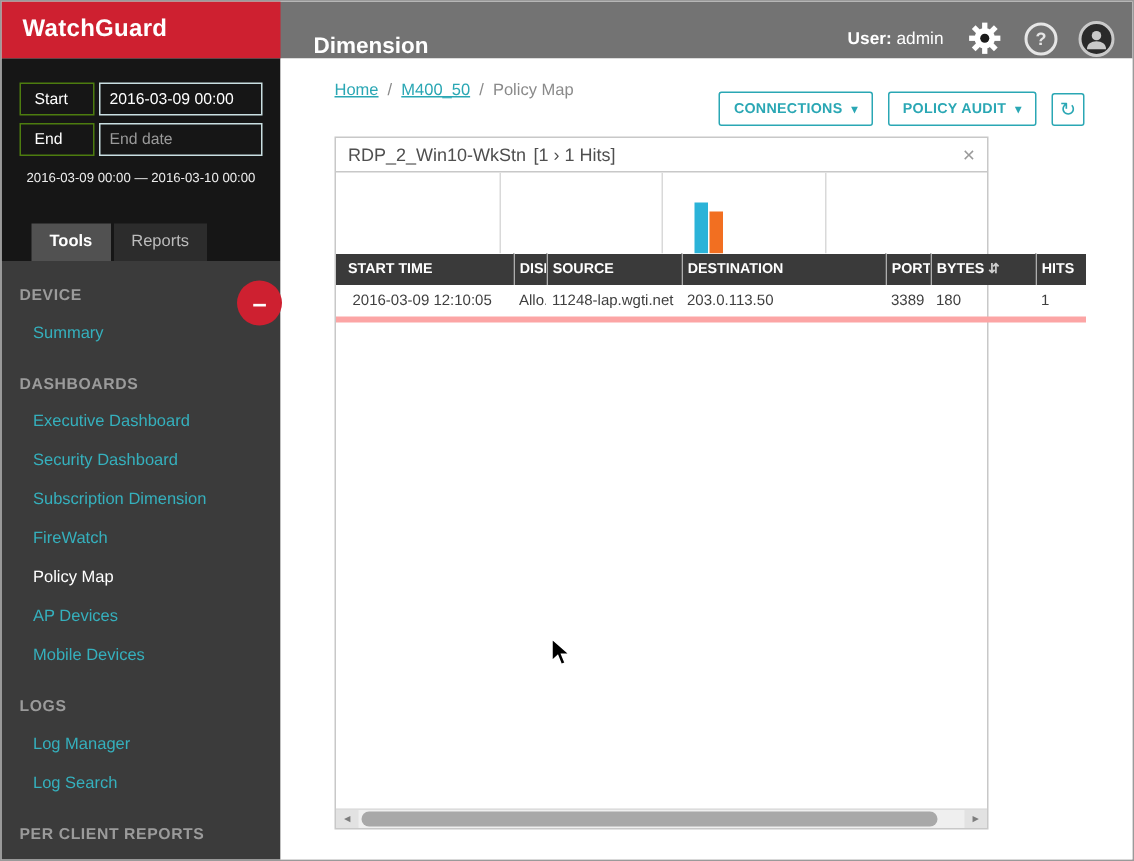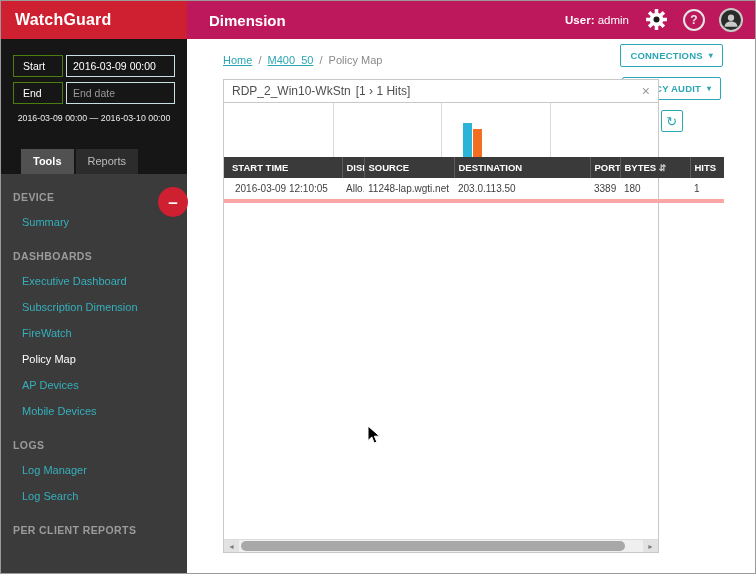--- a/index.html
+++ b/index.html
@@ -5,21 +5,21 @@
   * { box-sizing: border-box; margin: 0; padding: 0; }
   html, body { width: 756px; height: 574px; }
   body {
     font-family: "Liberation Sans", sans-serif;
     background: #fff;
     position: relative;
     overflow: hidden;
     border: 1px solid #9a9a9a;
   }
   
-  .topbar { position: absolute; top: 0; left: 0; width: 754px; height: 38px; background: #be185d; display: flex; align-items: center; }
+  .topbar { position: absolute; top: 0; left: 0; width: 754px; height: 38px; background: #737373; display: flex; align-items: flex-end; }
   .brand { width: 186px; height: 38px; background: #ce2030; color: #fff; display: flex; align-items: center; padding-left: 14px; font-weight: bold; font-size: 16px; letter-spacing: 0.2px; }
   .app-title { color: #fff; font-size: 15px; font-weight: bold; padding-left: 22px; }
   .topbar-right { margin-left: auto; display: flex; align-items: center; gap: 14px; padding-right: 12px; color: #fff; }
   .user-text { font-size: 11.5px; }
   .user-text b { font-weight: bold; }
   .gear-btn { width: 26px; height: 26px; background: none; border: none; }
   .circle-icon { width: 22px; height: 22px; border-radius: 50%; border: 2px solid #e6e6e6; color: #e6e6e6; font-size: 12px; font-weight: bold; display: flex; align-items: center; justify-content: center; background: transparent; }
   .avatar { width: 24px; height: 24px; border-radius: 50%; border: 2px solid #c9c9c9; background: #2a2a2a; display: flex; align-items: center; justify-content: center; overflow: hidden; }
   
   .sidebar { position: absolute; top: 38px; left: 0; width: 186px; bottom: 0; background: #3b3b3b; display: flex; flex-direction: column; overflow: hidden; }
@@ -36,25 +36,25 @@
   .nav { flex: 1; background: #3b3b3b; padding-top: 2px; }
   .section-title { color: #9b9b9b; font-size: 10.5px; font-weight: bold; letter-spacing: 0.4px; padding: 15px 12px 6px; }
   .nav-item { padding: 7px 12px 7px 21px; font-size: 11px; color: #35b0bd; cursor: pointer; }
   .nav-item.active { color: #ffffff; }
   .collapse-btn { position: absolute; left: 157px; top: 186px; width: 30px; height: 30px; border-radius: 50%; background: #ce2030; border: none; color: #fff; z-index: 20; display: flex; align-items: center; justify-content: center; font-size: 17px; font-weight: bold; line-height: 1; }
   
   .main { position: absolute; top: 38px; left: 186px; right: 0; bottom: 0; background: #fff; }
   .breadcrumb { position: absolute; top: 15px; left: 36px; font-size: 11px; color: #8a8a8a; }
   .breadcrumb a { color: #2aa7b4; text-decoration: underline; margin-right: 3px; }
   .breadcrumb .sep { margin-right: 3px; color: #8a8a8a; }
-  .toolbar { position: absolute; top: 5px; right: 32px; display: flex; gap: 10px; align-items: center; flex-direction: column; }
+  .toolbar { position: absolute; top: 22px; right: 32px; display: flex; gap: 10px; align-items: center; }
   .tbtn { background: #fff; border: 1px solid #2aa7b4; border-radius: 2px; color: #2aa7b4; font-size: 9.5px; font-weight: bold; padding: 5px 9px; display: flex; align-items: center; gap: 6px; font-family: inherit; letter-spacing: 0.2px; }
   .tbtn .caret { font-size: 8px; }
   .refresh-btn { width: 22px; height: 22px; background: #fff; border: 1px solid #2aa7b4; border-radius: 2px; color: #2aa7b4; font-size: 13px; line-height: 1; display: flex; align-items: center; justify-content: center; font-family: inherit; }
-  .panel { position: absolute; left: 36px; top: 40px; width: 436px; bottom: 20px; border: 1px solid #c8c8c8; background: #fff; }
+  .panel { position: absolute; left: 36px; top: 52px; width: 436px; bottom: 20px; border: 1px solid #c8c8c8; background: #fff; }
   .panel-header { height: 23px; display: flex; align-items: center; padding: 0 8px; border-bottom: 1px solid #c8c8c8; }
   .panel-title { font-size: 12px; color: #4f4f4f; }
   .panel-hits { font-size: 12px; color: #4f4f4f; margin-left: 5px; text-align: right; }
   .panel-close { margin-left: auto; color: #9a9a9a; font-size: 14px; line-height: 1; background: none; border: none; font-family: inherit; }
   .chart { position: relative; height: 54px; overflow: hidden; }
   .gridline { position: absolute; top: 0; bottom: 0; width: 1px; background: #d9d9d9; }
   .bar { position: absolute; bottom: 0; width: 9px; }
   .data-table { width: 500px; border-collapse: collapse; table-layout: fixed; }
   .data-table th { background: #3a3a3a; color: #fff; text-align: left; font-weight: bold; font-size: 9.5px; padding: 5px 4px; border-left: 1px solid #5c5c5c; overflow: hidden; white-space: nowrap; }
   .data-table th:first-child { border-left: none; padding-left: 8px; }
@@ -119,20 +119,21 @@
       <button class="tab active">Tools</button>
       <button class="tab">Reports</button>
     </div>
   </div>
   <nav class="nav">
     <div class="section-title">DEVICE</div>
     <div class="nav-item">Summary</div>
 
     <div class="section-title">DASHBOARDS</div>
     <div class="nav-item">Executive Dashboard</div>
+    <div class="nav-item">Security Dashboard</div>
     <div class="nav-item">Subscription Dimension</div>
     <div class="nav-item">FireWatch</div>
     <div class="nav-item active">Policy Map</div>
     <div class="nav-item">AP Devices</div>
     <div class="nav-item">Mobile Devices</div>
 
     <div class="section-title">LOGS</div>
     <div class="nav-item">Log Manager</div>
     <div class="nav-item">Log Search</div>
 

